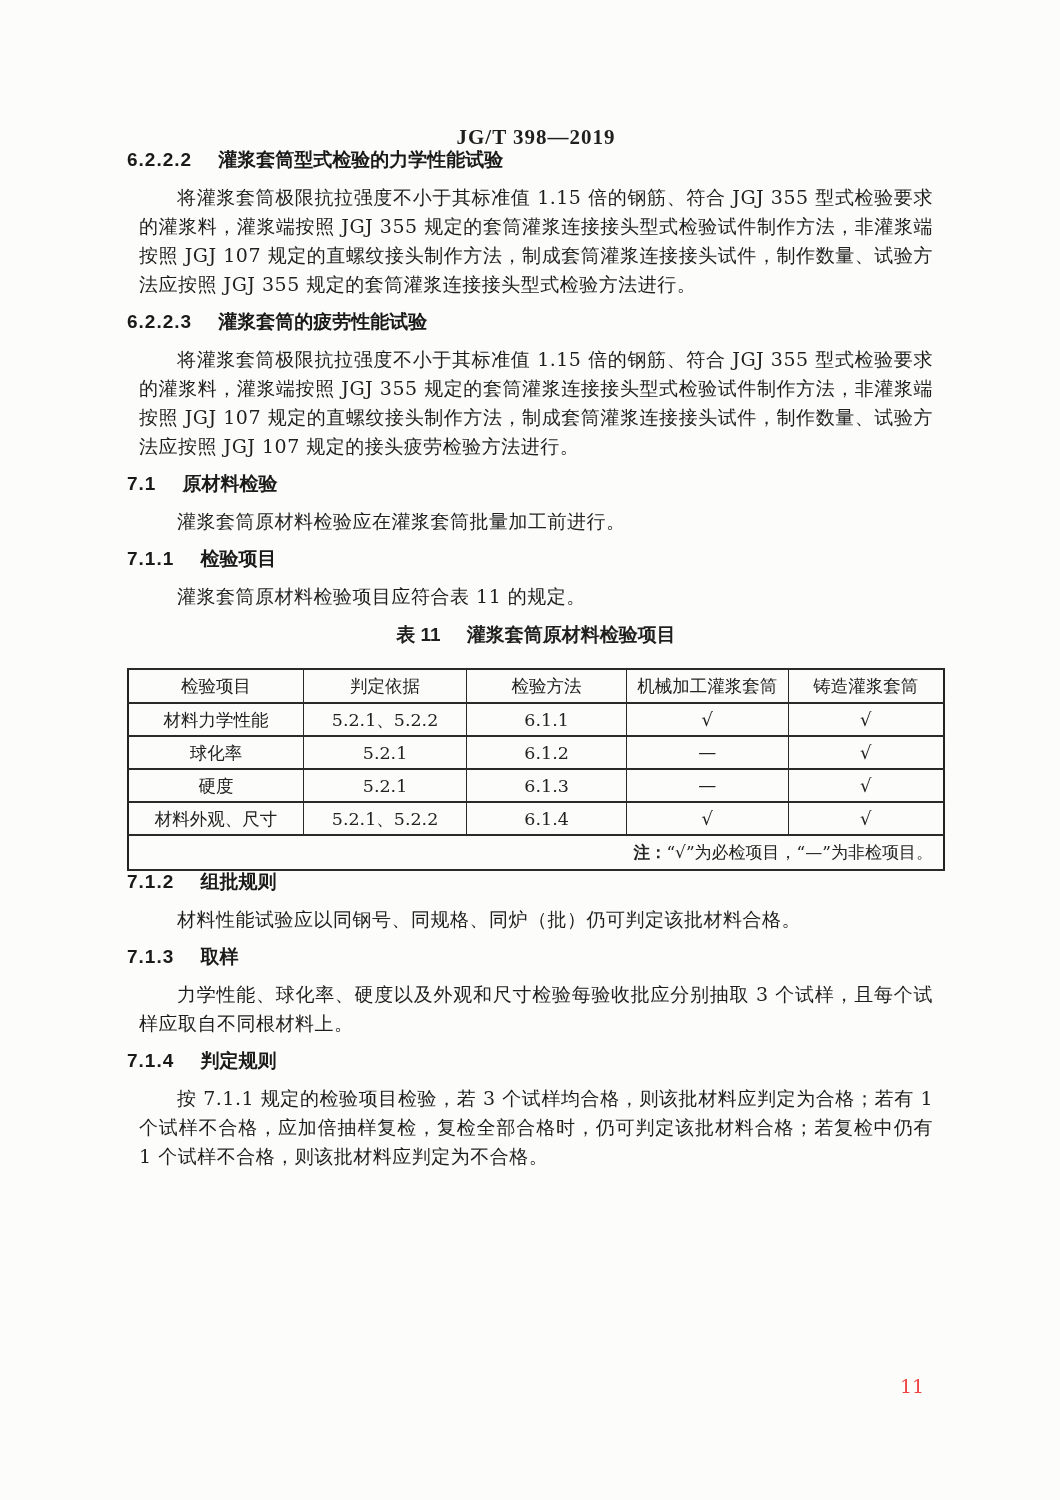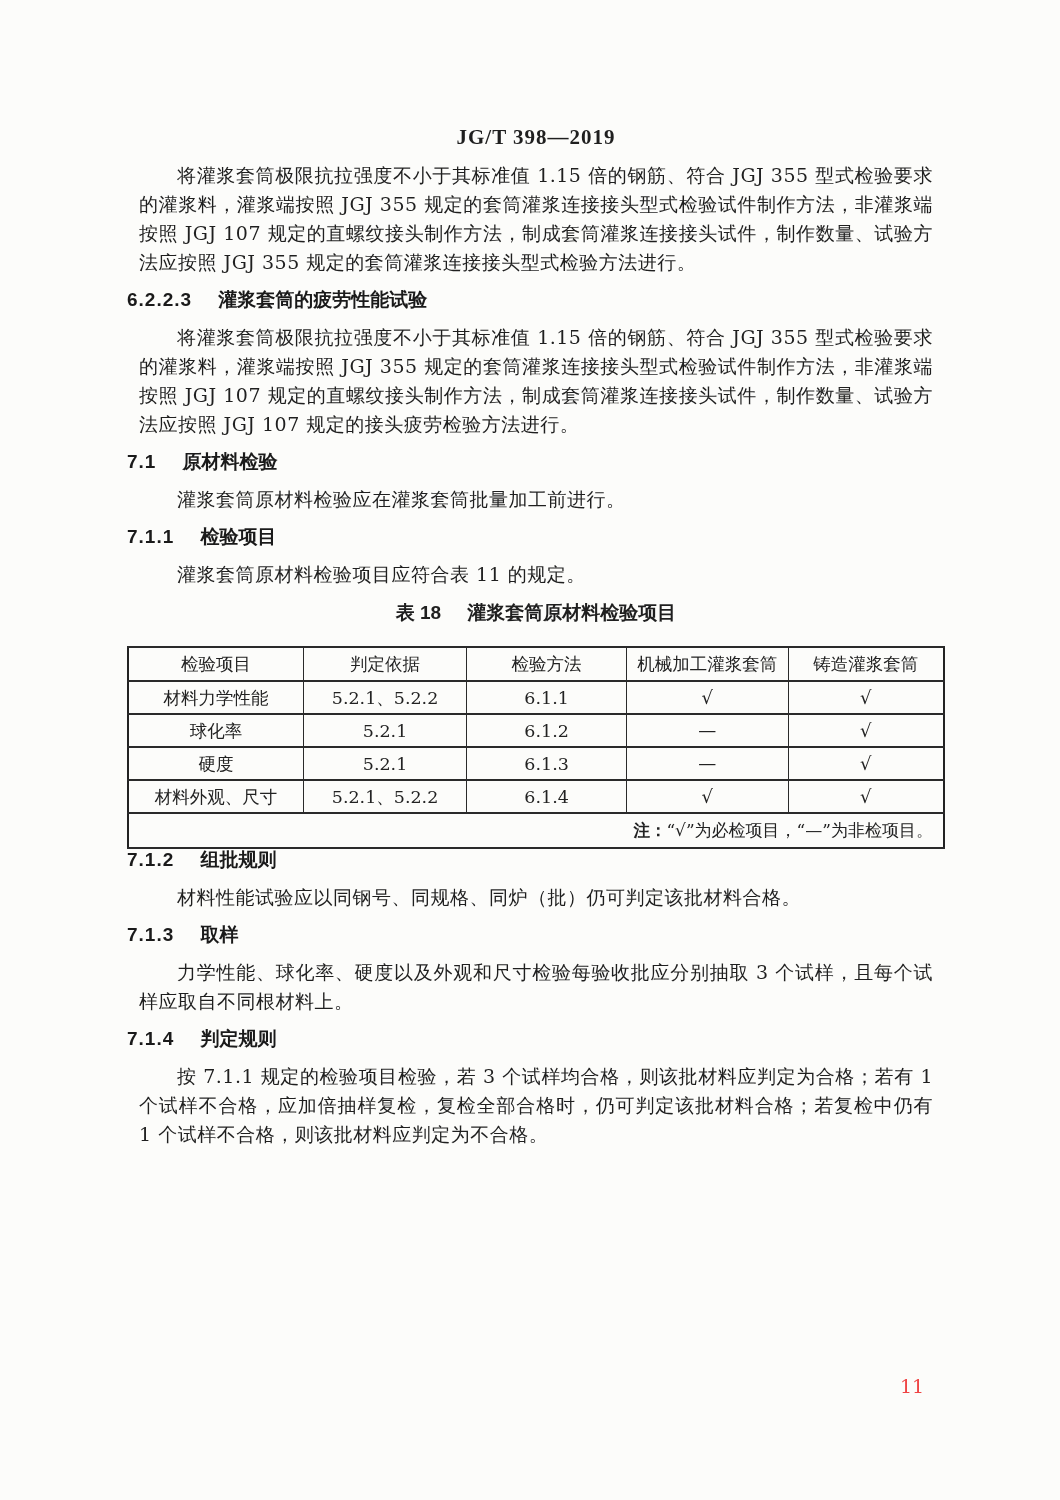--- a/index.html
+++ b/index.html
@@ -122,20 +122,24 @@
 </head>
 <body>
 
 <div class="page">
   <div class="content">
 
     <div class="running-header">
       <span>JG/T 398—2019</span>
     </div>
 
+    <h3 class="sec mt-h1">
+      <span class="hnum">6.2.2.2</span>
+      <span>灌浆套筒型式检验的力学性能试验</span>
+    </h3>
     <p class="body mt-p1">将灌浆套筒极限抗拉强度不小于其标准值 1.15 倍的钢筋、符合 JGJ 355 型式检验要求的灌浆料，灌浆端按照 JGJ 355 规定的套筒灌浆连接接头型式检验试件制作方法，非灌浆端按照 JGJ 107 规定的直螺纹接头制作方法，制成套筒灌浆连接接头试件，制作数量、试验方法应按照 JGJ 355 规定的套筒灌浆连接接头型式检验方法进行。</p>
 
     <h3 class="sec mt-h2">
       <span class="hnum">6.2.2.3</span>
       <span>灌浆套筒的疲劳性能试验</span>
     </h3>
     <p class="body mt-p2">将灌浆套筒极限抗拉强度不小于其标准值 1.15 倍的钢筋、符合 JGJ 355 型式检验要求的灌浆料，灌浆端按照 JGJ 355 规定的套筒灌浆连接接头型式检验试件制作方法，非灌浆端按照 JGJ 107 规定的直螺纹接头制作方法，制成套筒灌浆连接接头试件，制作数量、试验方法应按照 JGJ 107 规定的接头疲劳检验方法进行。</p>
 
 
     <h3 class="sec mt-h71">
@@ -144,21 +148,21 @@
     </h3>
     <p class="body mt-p71">灌浆套筒原材料检验应在灌浆套筒批量加工前进行。</p>
 
     <h3 class="sec mt-h711">
       <span class="hnum">7.1.1</span>
       <span>检验项目</span>
     </h3>
     <p class="body mt-p711">灌浆套筒原材料检验项目应符合表 11 的规定。</p>
 
     <div class="table-caption mt-cap">
-      <span class="cap-label">表 18</span>
+      <span class="cap-label">表 11</span>
       <span>灌浆套筒原材料检验项目</span>
     </div>
 
     <table class="spec mt-tbl">
       <colgroup>
         <col class="c1">
           <col class="c2">
           <col class="c3">
           <col class="c4">
           <col class="c5">

